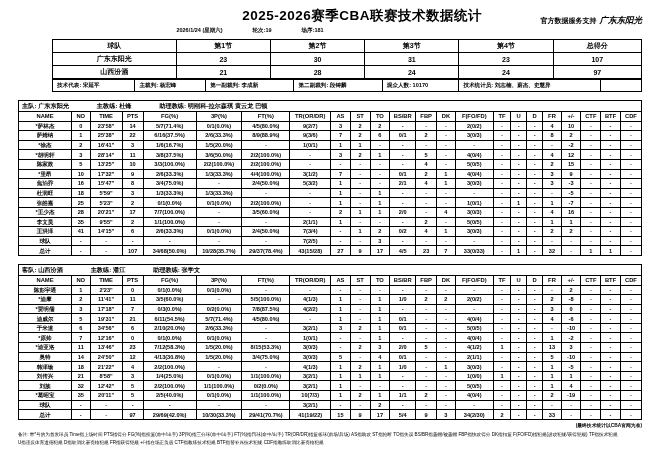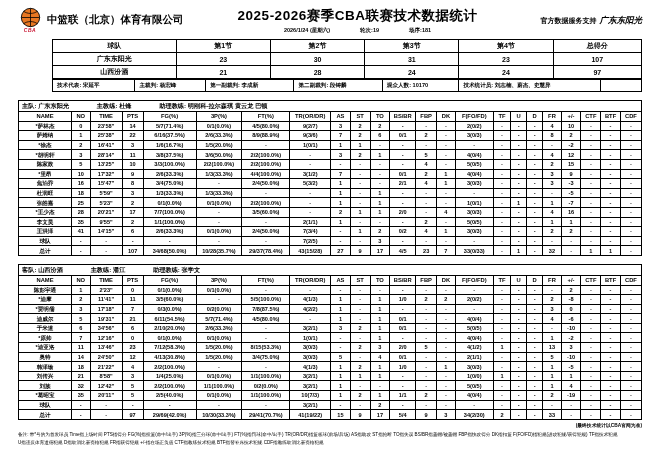--- a/index.html
+++ b/index.html
@@ -4,21 +4,21 @@
 <style>
   html,body{margin:0;padding:0;background:#d8d8d8;}
   .page{width:660px;height:470px;background:#ffffff;margin:0 auto;position:relative;
         font-family:"Liberation Sans", sans-serif;color:#000;overflow:hidden;box-sizing:border-box;}
   
   .hdr{display:flex;align-items:flex-start;padding:7px 18px 2px 18px;}
   .hdr-left{display:flex;align-items:center;gap:5px;width:215px;}
   .logo{display:flex;flex-direction:column;align-items:center;width:24px;}
   .logo-text{font-size:5px;font-weight:bold;font-style:italic;color:#c8102e;letter-spacing:.5px;line-height:5px;}
   .company{font-size:10.5px;font-weight:bold;white-space:nowrap;}
-  .hdr-center{flex:1;text-align:center;}
+  .hdr-center{flex:1;text-align:right;}
   .title{font-size:13.5px;font-weight:bold;letter-spacing:.5px;}
   .subline{font-size:5.5px;font-weight:bold;margin-top:2px;display:flex;justify-content:center;gap:30px;}
   .hdr-right{width:160px;text-align:right;font-size:7px;font-weight:bold;padding-top:8px;white-space:nowrap;}
   .sponsor-brand{font-style:italic;font-size:8.5px;margin-left:3px;}
   
   .score-wrap{margin:3px 18px 0 52px;}
   table{border-collapse:collapse;}
   .score, .officials{width:100%;border:1.5px solid #000;table-layout:fixed;}
   .score th,.score td{border:1px solid #000;font-size:7px;font-weight:bold;text-align:center;height:12px;padding:0;white-space:nowrap;overflow:hidden;}
   .officials{border-top:none;}
@@ -35,30 +35,20 @@
   
   .note{font-size:4.8px;font-weight:bold;text-align:right;margin:2px 18px 0 0;}
   .legend{margin:3px 18px 0 18px;font-size:4.6px;line-height:1.7;white-space:nowrap;overflow:hidden;}
 </style>
 </head>
 <body>
 
 <div class="page">
 
   <div class="hdr">
-    <div class="hdr-left">
-      <div class="logo">
-        <svg width="21" height="21" viewBox="0 0 24 24">
-          <circle cx="12" cy="12" r="10.5" fill="#e87722" stroke="#000" stroke-width="1"></circle>
-          <path d="M1.5 12h21 M12 1.5v21 M4 4.8c4.5 3.4 11.5 3.4 16 0 M4 19.2c4.5-3.4 11.5-3.4 16 0" fill="none" stroke="#000" stroke-width="0.9"></path>
-        </svg>
-        <div class="logo-text">CBA</div>
-      </div>
-      <div class="company">中篮联（北京）体育有限公司</div>
-    </div>
     <div class="hdr-center">
       <div class="title">2025-2026赛季CBA联赛技术数据统计</div>
       <div class="subline">
         <span>2026/1/24 (星期六)</span>
         <span>轮次:19</span>
         <span>场序:181</span>
       </div>
     </div>
     <div class="hdr-right">
       <span>官方数据服务支持</span><span class="sponsor-brand">广东东阳光</span>

